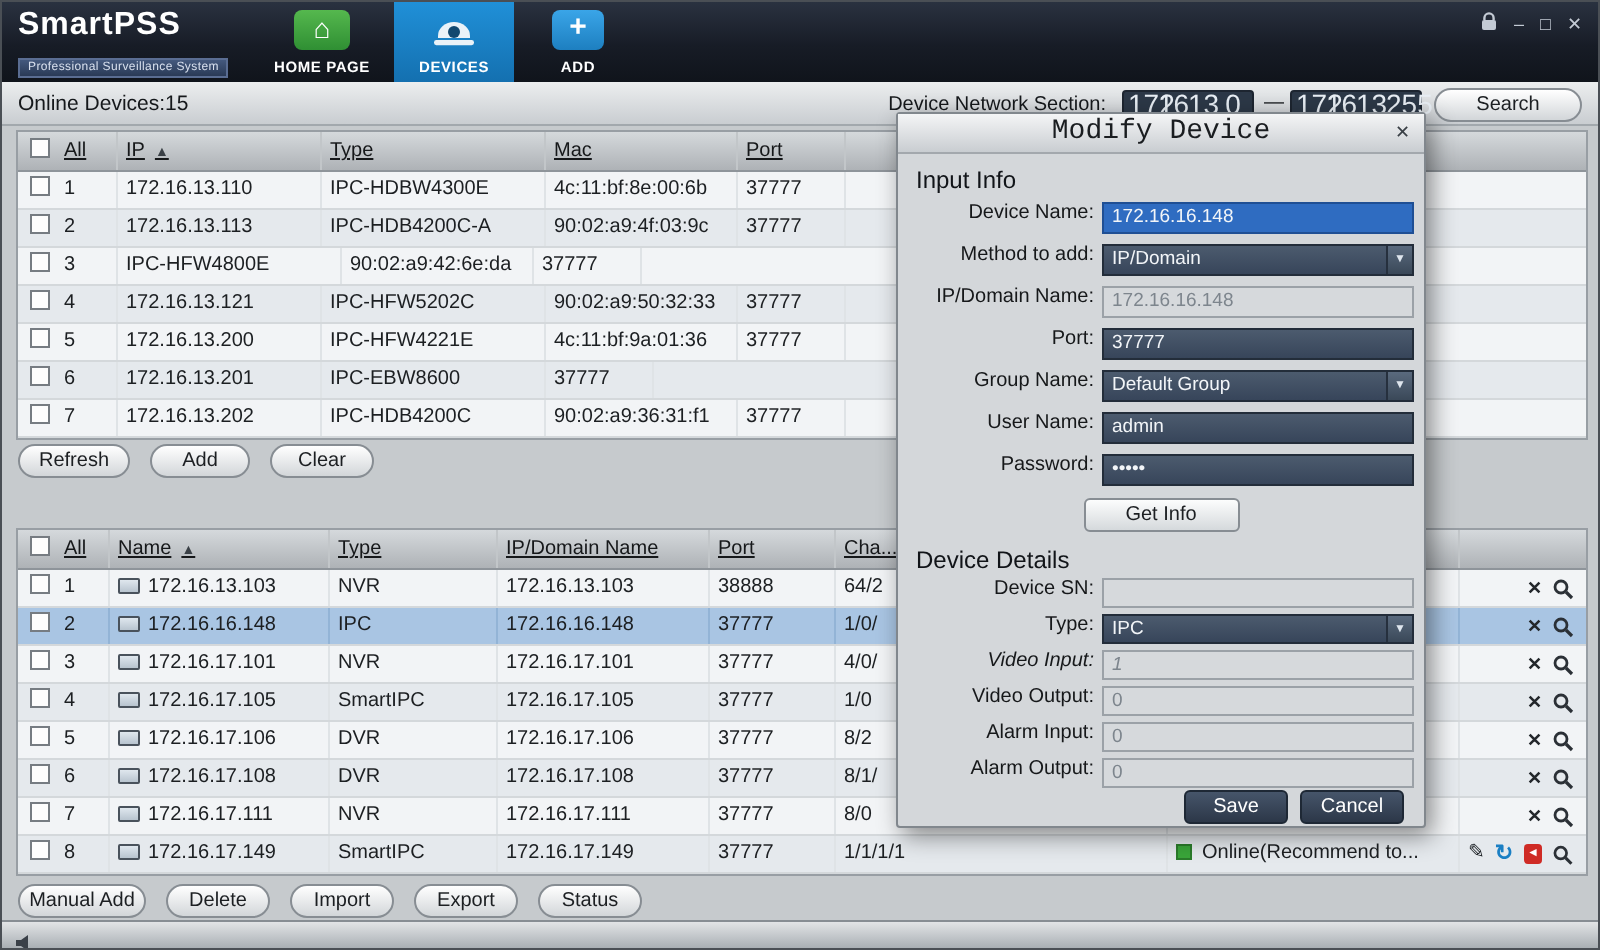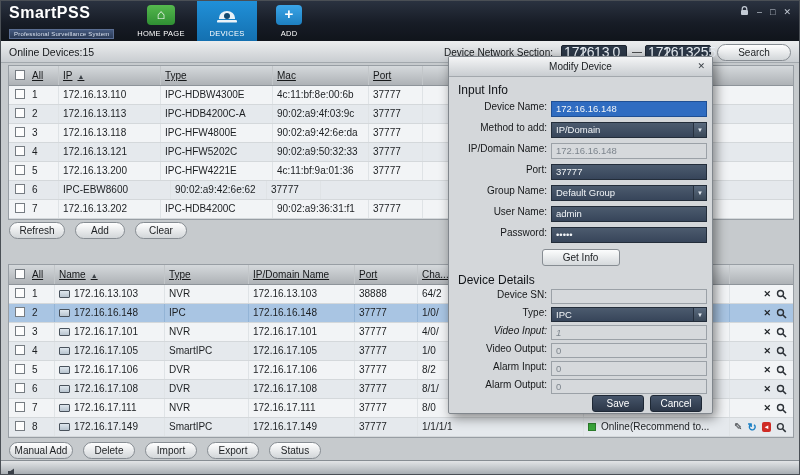--- a/index.html
+++ b/index.html
@@ -10,21 +10,21 @@
     background:#c6cacd; border:1px solid #4a4f55;
   }
   
   .header { position:absolute; left:0; top:0; right:0; height:40px;
     background:linear-gradient(180deg,#2a3240 0%,#171c26 55%,#10141b 100%); }
   .logo { position:absolute; left:8px; top:3px; }
   .logo-title { color:#ffffff; font-size:16px; font-weight:bold; letter-spacing:.5px; }
   .logo-sub { margin-top:2px; display:inline-block; background:linear-gradient(#44597e,#2a3a56);
     border:1px solid #5a6d92; color:#d8e0ee; font-size:6px; padding:1px 4px; letter-spacing:.2px; }
   .tab { position:absolute; top:0; height:40px; text-align:center; cursor:pointer; }
-  .tab-label { position:absolute; bottom:3px; width:100%; color:#fff; font-size:7.5px; font-weight:normal; letter-spacing:.3px; }
+  .tab-label { position:absolute; bottom:3px; width:100%; color:#fff; font-size:7.5px; font-weight:bold; letter-spacing:.3px; }
   .tab-home { left:128px; width:64px; }
   .tab-devices { left:196px; width:60px; background:linear-gradient(#2090d8,#1470b0); }
   .tab-add { left:260px; width:56px; }
   .tab-ic { position:absolute; top:4px; left:50%; transform:translateX(-50%); }
   .home-ic { width:28px; height:20px; background:linear-gradient(#55b84e,#2f8f33); border-radius:4px;
     color:#fff; font-size:14px; line-height:19px; text-align:center; }
   .add-ic { width:26px; height:20px; background:linear-gradient(#3aa5e8,#1d7fc0); border-radius:4px;
     color:#fff; font-size:15px; font-weight:bold; line-height:18px; text-align:center; }
   .cam-ic { width:24px; height:20px; padding-top:3px; }
   .win-controls { position:absolute; right:8px; top:5px; display:flex; gap:8px; align-items:center;
@@ -72,21 +72,21 @@
   .ic-red { display:inline-block; width:10px; height:10px; background:#cf2b25; border-radius:2px;
     color:#fff; font-size:6px; line-height:10px; text-align:center; cursor:pointer; }
   .on-sq { display:inline-block; width:8px; height:8px; background:#3aa63a;
     border:1px solid #2b7c2b; margin-right:5px; vertical-align:-1px; }
   .summary { position:absolute; top:264px; font-size:12px; color:#15181b; }
   
   .dialog { position:absolute; left:447px; top:55px; width:265px; height:358px;
     background:#d4d7da; border:1px solid #81878d; border-radius:2px;
     box-shadow:3px 4px 12px rgba(0,0,0,.45); }
   .dlg-title { height:20px; background:linear-gradient(#f4f5f6,#c9cdd1);
-    border-bottom:1px solid #a3a8ad; text-align:center; font-size:10px; color:#1a1d20; line-height:19px; }
+    border-bottom:1px solid #a3a8ad; text-align:center; font-size:14px; color:#1a1d20; line-height:19px;font-family:Liberation Mono, monospace; }
   .dlg-close { position:absolute; right:7px; top:4px; font-size:9px; color:#3a4046; cursor:pointer; }
   .dlg-section { position:absolute; left:9px; font-size:12px; color:#111418; }
   .frow { position:absolute; left:8px; width:249px; }
   .flabel { position:absolute; left:0; width:90px; text-align:right; font-size:10px; color:#16181a; }
   .din { position:absolute; left:94px; width:156px; height:16px; line-height:14px;
     background:linear-gradient(#4c5b6e,#37455a); border:1px solid #232d3a;
     color:#f2f5f8; font-size:9.5px; padding:0 4px; overflow:hidden; white-space:nowrap; }
   .din.blue { background:#2f6cc1; border-color:#1f4f94; }
   .din.dis { background:#d6d9dc; border:1px solid #9ba1a7; color:#7d858d; }
   .darr { position:absolute; right:0; top:0; bottom:0; width:13px;
@@ -187,21 +187,20 @@
     <div class="tr alt">
       <div class="t1-c0"><span class="cb"></span><span>2</span></div>
       <div class="t1-c1">172.16.13.113</div>
       <div class="t1-c2">IPC-HDB4200C-A</div>
       <div class="t1-c3">90:02:a9:4f:03:9c</div>
       <div class="t1-c4">37777</div>
       <div class="t1-cf"></div>
     </div>
     <div class="tr">
       <div class="t1-c0"><span class="cb"></span><span>3</span></div>
-      <div class="t1-c1">172.16.13.118</div>
       <div class="t1-c2">IPC-HFW4800E</div>
       <div class="t1-c3">90:02:a9:42:6e:da</div>
       <div class="t1-c4">37777</div>
       <div class="t1-cf"></div>
     </div>
     <div class="tr alt">
       <div class="t1-c0"><span class="cb"></span><span>4</span></div>
       <div class="t1-c1">172.16.13.121</div>
       <div class="t1-c2">IPC-HFW5202C</div>
       <div class="t1-c3">90:02:a9:50:32:33</div>
@@ -211,22 +210,22 @@
     <div class="tr">
       <div class="t1-c0"><span class="cb"></span><span>5</span></div>
       <div class="t1-c1">172.16.13.200</div>
       <div class="t1-c2">IPC-HFW4221E</div>
       <div class="t1-c3">4c:11:bf:9a:01:36</div>
       <div class="t1-c4">37777</div>
       <div class="t1-cf"></div>
     </div>
     <div class="tr alt">
       <div class="t1-c0"><span class="cb"></span><span>6</span></div>
+      <div class="t1-c1">172.16.13.201</div>
       <div class="t1-c2">IPC-EBW8600</div>
-      <div class="t1-c3">90:02:a9:42:6e:62</div>
       <div class="t1-c4">37777</div>
       <div class="t1-cf"></div>
     </div>
     <div class="tr">
       <div class="t1-c0"><span class="cb"></span><span>7</span></div>
       <div class="t1-c1">172.16.13.202</div>
       <div class="t1-c2">IPC-HDB4200C</div>
       <div class="t1-c3">90:02:a9:36:31:f1</div>
       <div class="t1-c4">37777</div>
       <div class="t1-cf"></div>

